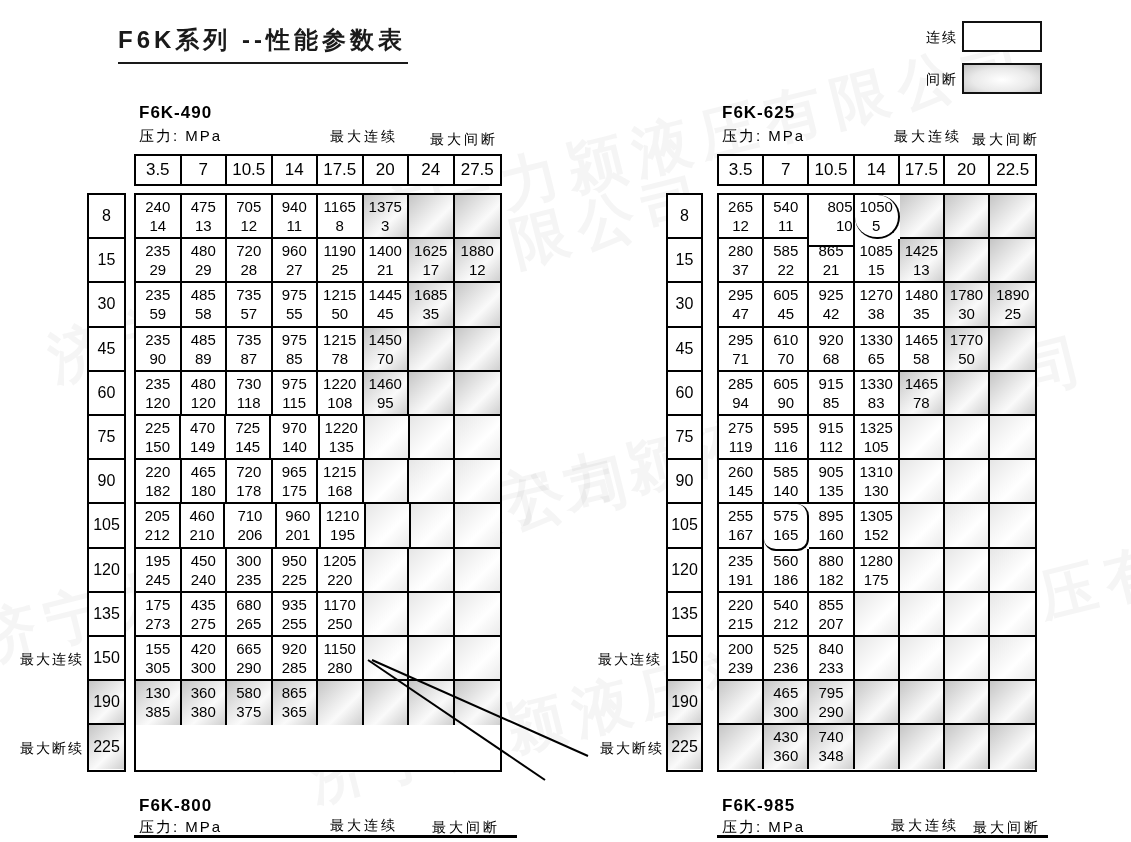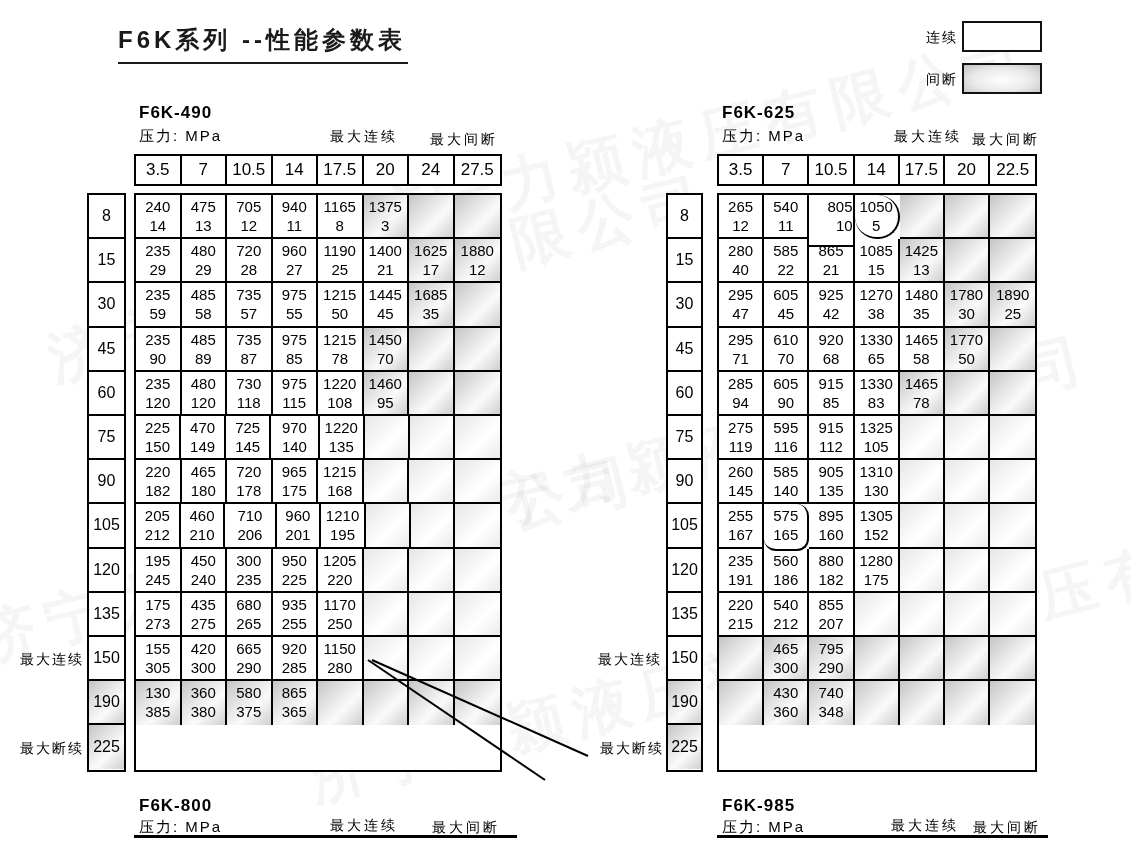--- a/index.html
+++ b/index.html
@@ -476,21 +476,21 @@
             <div class="tq">1050</div>
             <div class="sp">5</div>
           </div>
           <div class="cell sh-med" style="width: 45.2px; height: 44.2px;"></div>
           <div class="cell sh-med" style="width: 45.2px; height: 44.2px;"></div>
           <div class="cell sh-med" style="width: 45.2px; height: 44.2px;"></div>
         </div>
         <div class="grow" style="height: 44.2px;">
           <div class="cell" style="width: 45.2px; height: 44.2px;">
             <div class="tq">280</div>
-            <div class="sp">40</div>
+            <div class="sp">37</div>
           </div>
           <div class="cell" style="width: 45.2px; height: 44.2px;">
             <div class="tq">585</div>
             <div class="sp">22</div>
           </div>
           <div class="cell" style="width: 45.2px; height: 44.2px;">
             <div class="tq">865</div>
             <div class="sp">21</div>
           </div>
           <div class="cell" style="width: 45.2px; height: 44.2px;">
@@ -674,20 +674,38 @@
             <div class="tq">220</div>
             <div class="sp">215</div>
           </div>
           <div class="cell" style="width: 45.2px; height: 44.2px;">
             <div class="tq">540</div>
             <div class="sp">212</div>
           </div>
           <div class="cell" style="width: 45.2px; height: 44.2px;">
             <div class="tq">855</div>
             <div class="sp">207</div>
+          </div>
+          <div class="cell sh-light" style="width: 45.2px; height: 44.2px;"></div>
+          <div class="cell sh-light" style="width: 45.2px; height: 44.2px;"></div>
+          <div class="cell sh-light" style="width: 45.2px; height: 44.2px;"></div>
+          <div class="cell sh-light" style="width: 45.2px; height: 44.2px;"></div>
+        </div>
+        <div class="grow" style="height: 44.2px;">
+          <div class="cell" style="width: 45.2px; height: 44.2px;">
+            <div class="tq">200</div>
+            <div class="sp">239</div>
+          </div>
+          <div class="cell" style="width: 45.2px; height: 44.2px;">
+            <div class="tq">525</div>
+            <div class="sp">236</div>
+          </div>
+          <div class="cell" style="width: 45.2px; height: 44.2px;">
+            <div class="tq">840</div>
+            <div class="sp">233</div>
           </div>
           <div class="cell sh-light" style="width: 45.2px; height: 44.2px;"></div>
           <div class="cell sh-light" style="width: 45.2px; height: 44.2px;"></div>
           <div class="cell sh-light" style="width: 45.2px; height: 44.2px;"></div>
           <div class="cell sh-light" style="width: 45.2px; height: 44.2px;"></div>
         </div>
         <div class="grow" style="height: 44.2px;">
           <div class="cell sh-med" style="width: 45.2px; height: 44.2px;"></div>
           <div class="cell sh-med" style="width: 45.2px; height: 44.2px;">
             <div class="tq">465</div>

